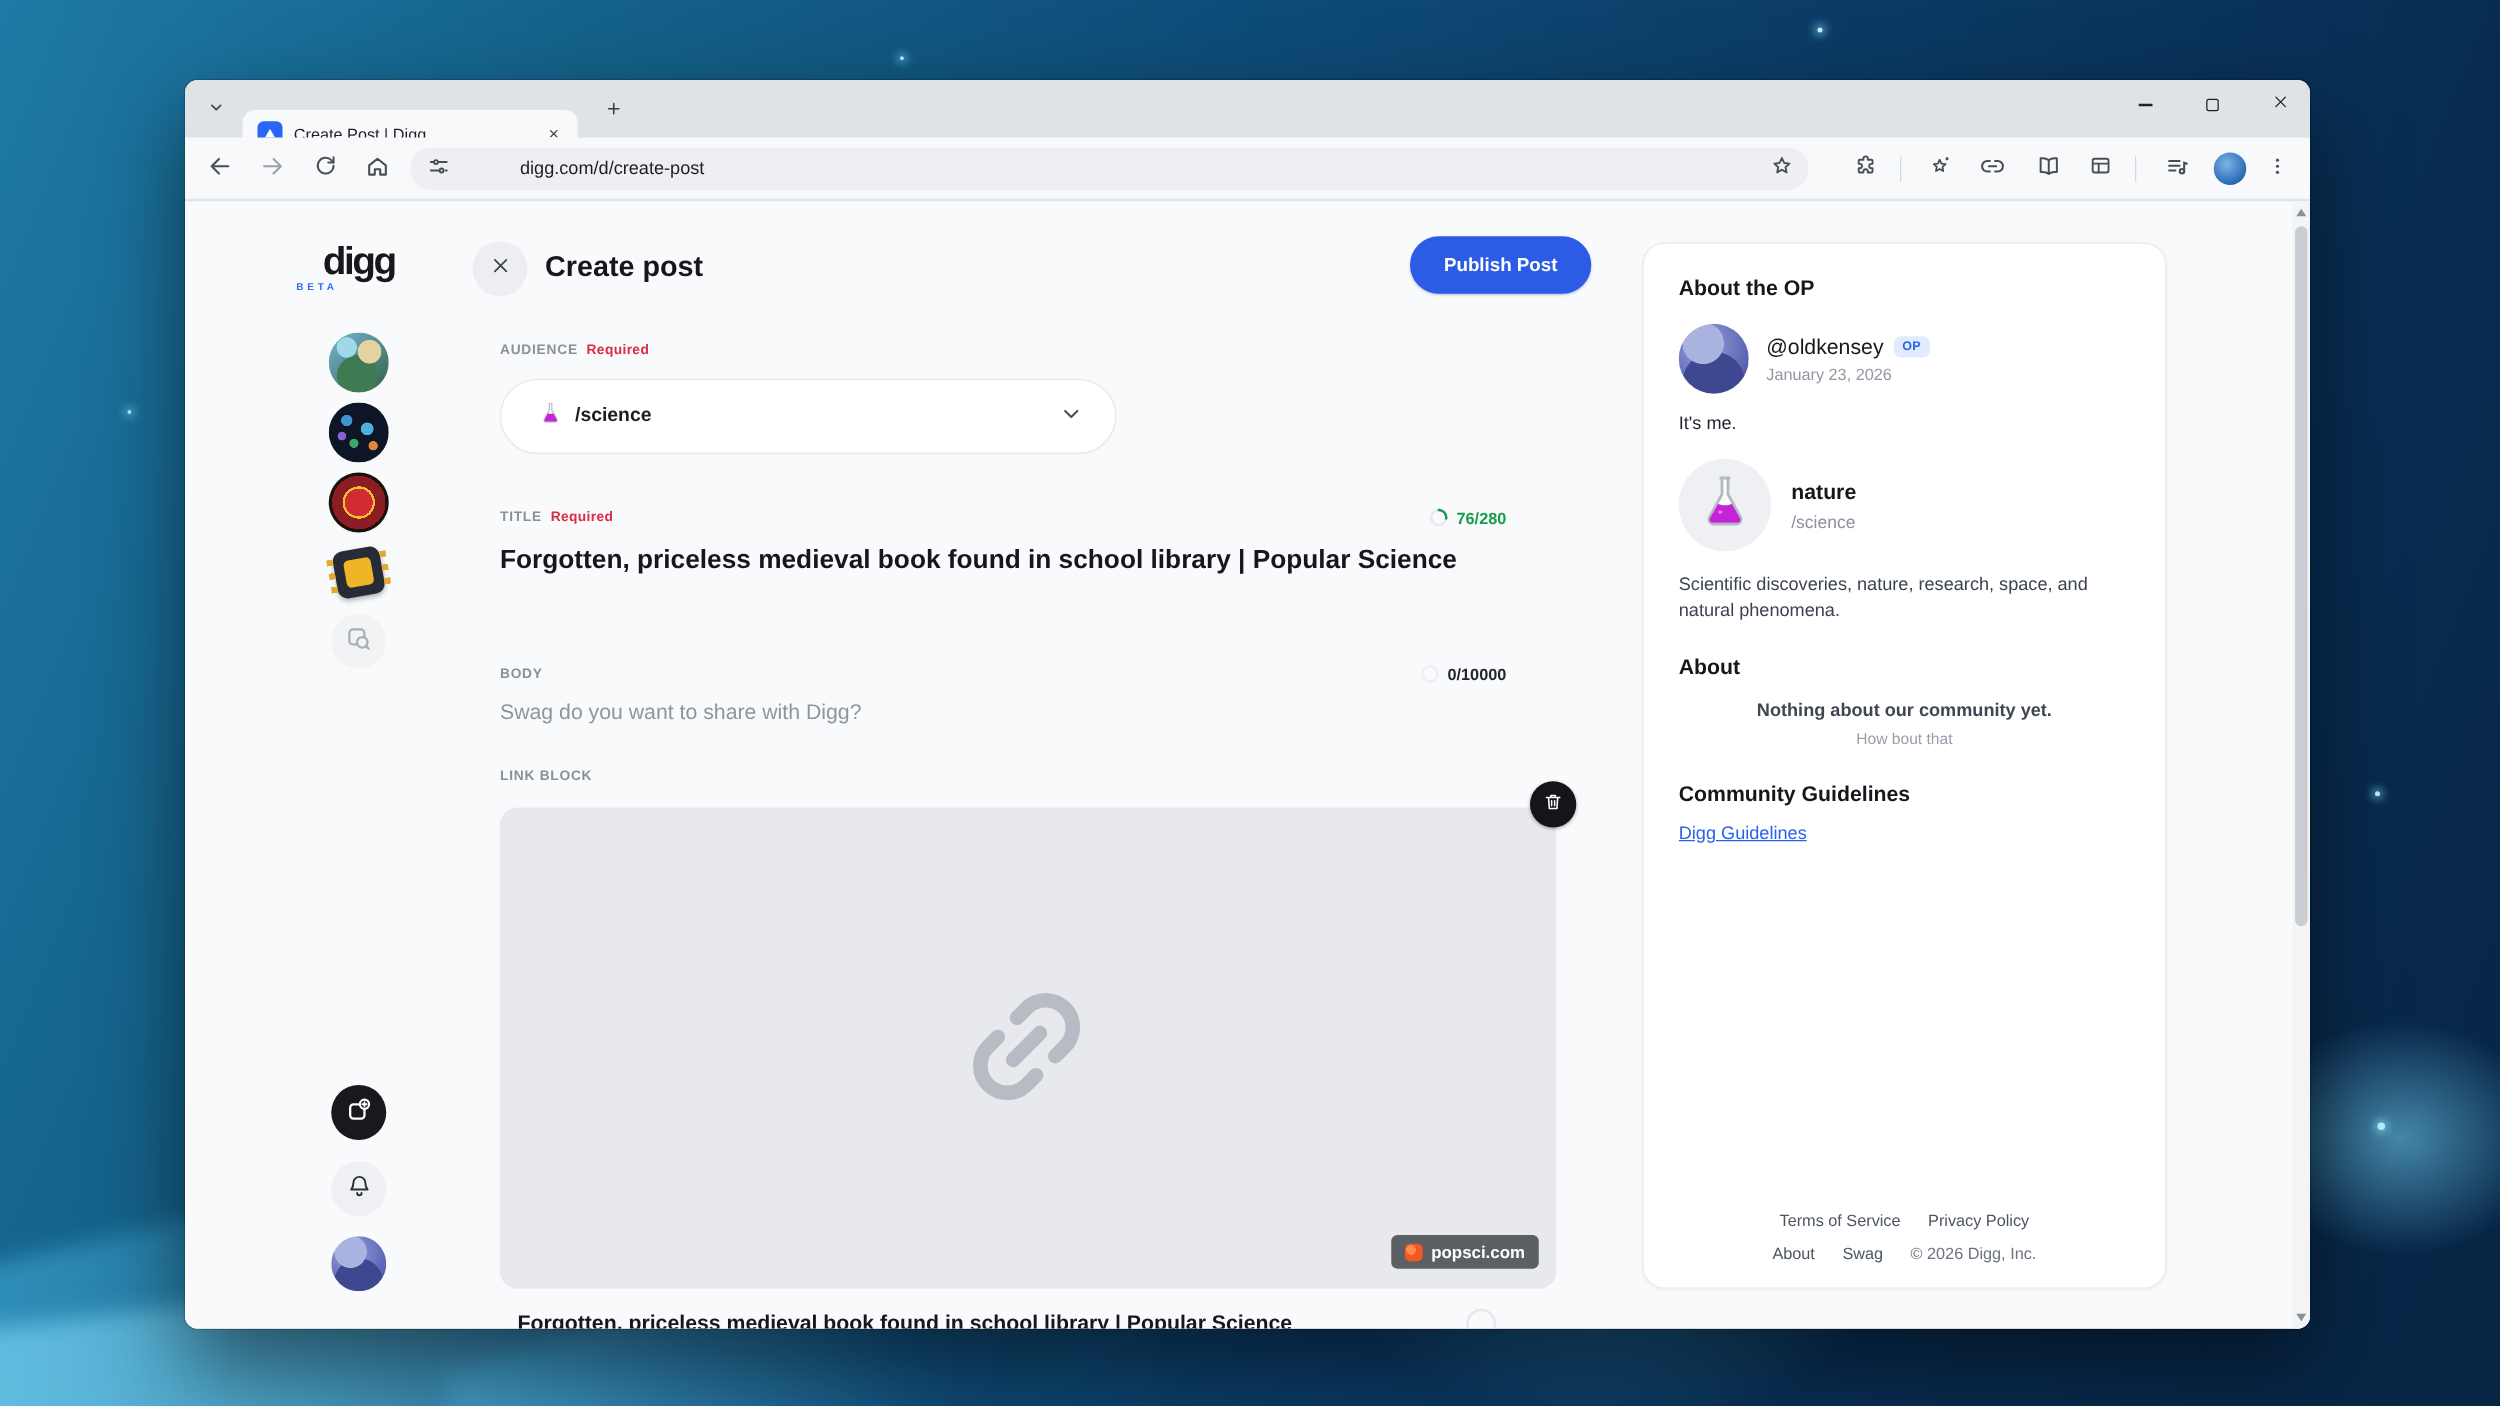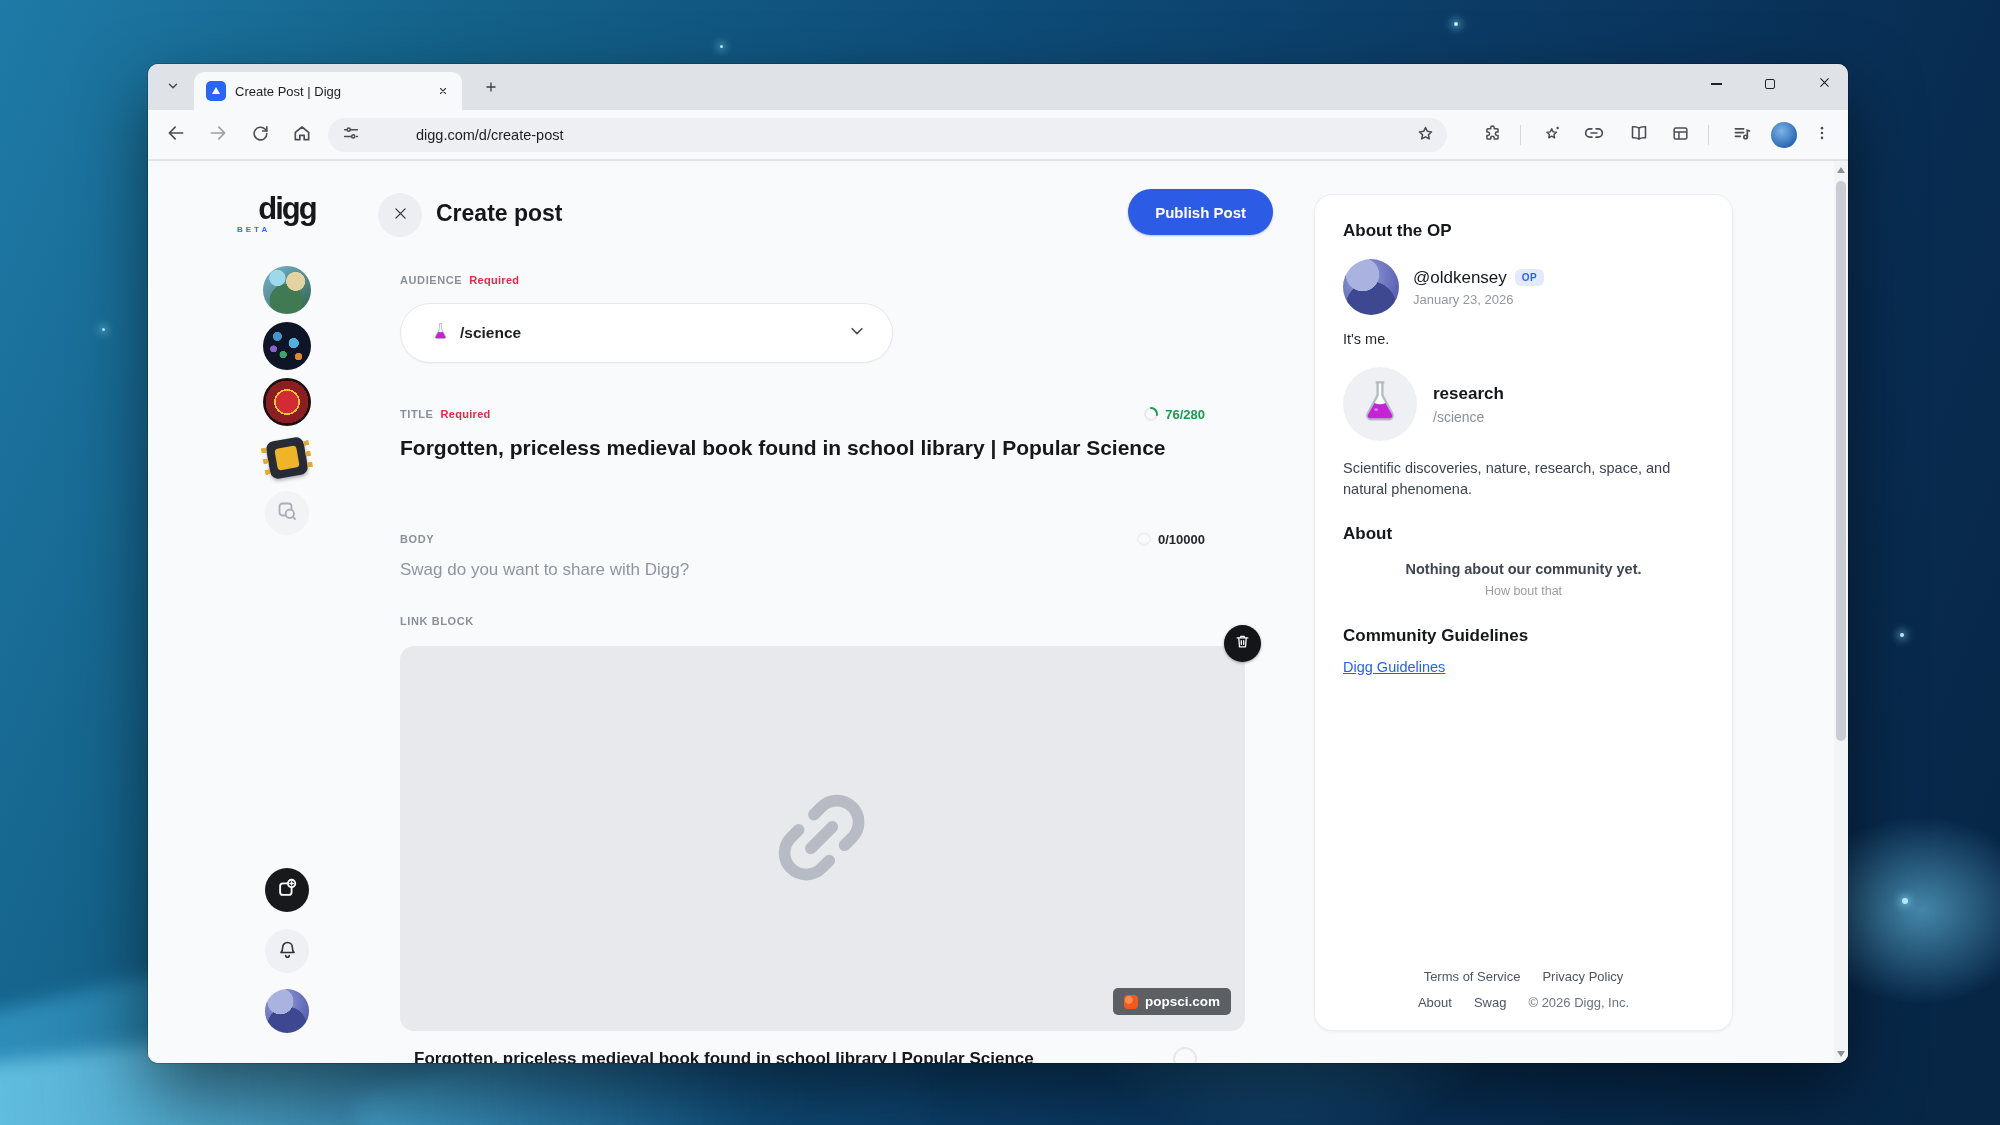--- a/index.html
+++ b/index.html
@@ -17,21 +17,21 @@
         background:linear-gradient(95deg,rgba(130,220,248,.66),rgba(35,115,165,.08) 80%); }
   .r3 { left:360px; top:1000px; width:620px; height:150px; transform:rotate(-18deg);
         background:linear-gradient(100deg,rgba(55,160,210,.5),rgba(25,95,145,0) 70%); }
   .spark { position:absolute; border-radius:50%; background:#bdeefe; box-shadow:0 0 8px 2px rgba(140,225,255,.8); }
 
   
   .window { position:absolute; left:148px; top:64px; width:1700px; height:999px; border-radius:10px; overflow:hidden;
     box-shadow:0 30px 70px rgba(0,0,0,.5), 0 0 0 1px rgba(0,0,0,.18); background:#dfe2e7; }
   .tabstrip { position:absolute; left:0; top:0; width:100%; height:46px; background:#dfe2e7; }
   .tab-search { position:absolute; left:12px; top:11px; width:26px; height:26px; border-radius:8px; display:flex; align-items:center; justify-content:center; color:#44474d; }
-  .tab { position:absolute; left:46px; top:8px; width:268px; height:38px; background:#f8f9fb; border-radius:10px 10px 0 0; display:flex; align-items:center; padding:0 10px 0 12px; }
+  .tab { position:absolute; left:46px; top:24px; width:268px; height:38px; background:#f8f9fb; border-radius:10px 10px 0 0; display:flex; align-items:center; padding:0 10px 0 12px; }
   .tab-favicon { width:20px; height:20px; border-radius:5px; background:#2a66f5; display:flex; align-items:center; justify-content:center; flex:0 0 auto; }
   .tab-title { flex:1; margin-left:9px; font-size:13px; color:#1d1f23; white-space:nowrap; overflow:hidden; }
   .tab-x { width:18px; height:18px; border-radius:50%; display:flex; align-items:center; justify-content:center; color:#3c4043; }
   .newtab { position:absolute; left:330px; top:12px; width:26px; height:26px; border-radius:50%; display:flex; align-items:center; justify-content:center; color:#3c4043; }
   .winctl { position:absolute; top:4px; width:40px; height:32px; display:flex; align-items:center; justify-content:center; color:#1f2227; }
   .wc-min { left:1548px; } .wc-max { left:1602px; } .wc-close { left:1656px; }
   .wc-bar { width:11px; height:2px; background:#1f2227; }
   .wc-box { width:10px; height:10px; border:1.6px solid #1f2227; border-radius:2px; }
 
   .toolbar { position:absolute; left:0; top:46px; width:100%; height:50px; background:#f8f9fb; border-bottom:1px solid #e2e5e9; }
@@ -384,21 +384,21 @@
 
         <div class="comm-row">
           <div class="comm-avatar">
             <span><svg width="46" height="46" viewBox="0 0 48 48">
                   <path d="M19.5 3.5h9M21.5 4.5v12.5L11 36.5A4 4 0 0 0 14.6 42h18.8A4 4 0 0 0 37 36.5L26.5 17V4.5" fill="#fdfdfe" stroke="#b4bac4" stroke-width="2.4"></path>
                   <path d="M18.3 25 11.4 37.2a2.6 2.6 0 0 0 2.3 3.8h20.6a2.6 2.6 0 0 0 2.3-3.8L29.7 25c-3.5 1.8-7.9 1.8-11.4 0z" fill="#c424d6"></path>
                   <ellipse cx="20" cy="32" rx="2" ry="1.4" fill="#e77bf0"></ellipse>
                 </svg></span>
           </div>
           <div class="comm-meta">
-            <div class="comm-name">research</div>
+            <div class="comm-name">nature</div>
             <div class="comm-slug">/science</div>
           </div>
         </div>
         <div class="comm-desc">Scientific discoveries, nature, research, space, and natural phenomena.</div>
 
         <h2 class="about-h">About</h2>
         <div class="empty">
           <div class="empty-title">Nothing about our community yet.</div>
           <div class="empty-sub">How bout that</div>
         </div>

